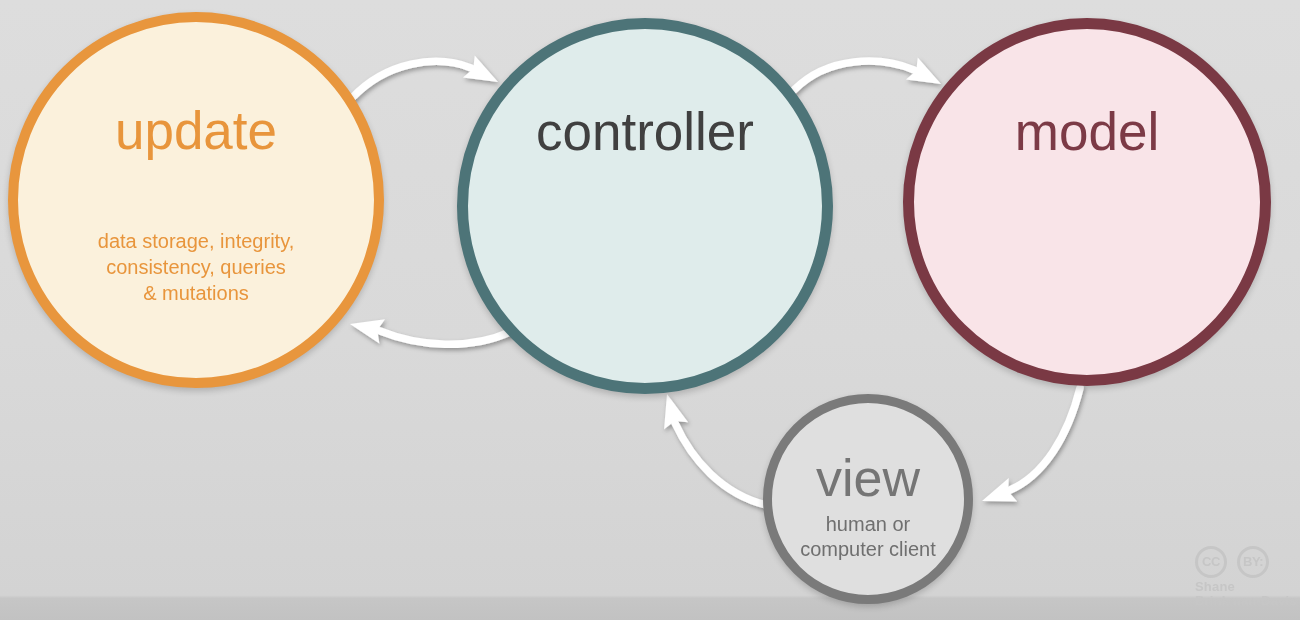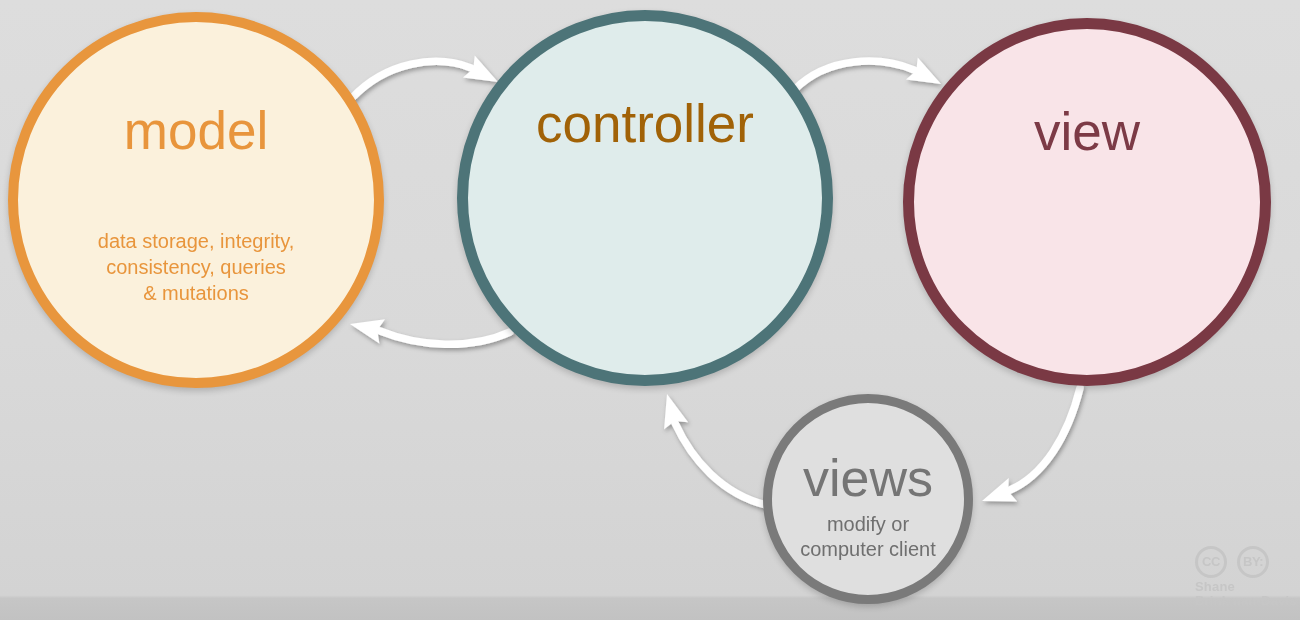--- a/index.html
+++ b/index.html
@@ -56,25 +56,25 @@
     left: 8px; top: 12px;
     width: 376px; height: 376px;
     border: 10px solid #e8963d;
     background: #fbf1dc;
     color: #e8953c;
   }
   .node-model .title { top: 82px; }
   .node-model .desc  { top: 206px; }
   
   .node-controller {
-    left: 457px; top: 10px;
+    left: 457px; top: 18px;
     width: 376px; height: 376px;
     border: 11px solid #4d7478;
     background: #dfeceb;
-    color: #a16207;
+    color: #404040;
   }
   .node-controller .title { top: 76px; }
   .node-controller .desc  { top: 202px; }
   
   .node-view {
     left: 903px; top: 18px;
     width: 368px; height: 368px;
     border: 11px solid #7a3944;
     background: #f9e4e8;
     color: #7c3a46;
@@ -156,37 +156,37 @@
       <path d="M 0 0 L -33 -12.5 L -28 0 L -33 12.5 Z" fill="#ffffff" stroke="none" transform="translate(982,501) rotate(160)"></path>
     </g>
 
     <g filter="url(#ashadow)" stroke="#ffffff" stroke-width="7.5" fill="none" stroke-linecap="round">
       <path d="M 766 505 C 722 494, 692 460, 675 423"></path>
       <path d="M 0 0 L -33 -12.5 L -28 0 L -33 12.5 Z" fill="#ffffff" stroke="none" transform="translate(667,394) rotate(-106)"></path>
     </g>
   </svg>
 
   <div class="node node-model">
-    <div class="title">model</div>
+    <div class="title">update</div>
     <div class="desc">data storage, integrity,
 consistency, queries
 &amp; mutations</div>
   </div>
 
   <div class="node node-controller">
     <div class="title">controller</div>
   </div>
 
   <div class="node node-view">
-    <div class="title">view</div>
+    <div class="title">model</div>
   </div>
 
   <div class="node node-user">
-    <div class="title">views</div>
-    <div class="desc">modify or
+    <div class="title">view</div>
+    <div class="desc">human or
 computer client</div>
   </div>
 
   <div class="attribution">
     <div class="badges">
       <span class="badge">CC</span>
       <span class="badge">BY:</span>
     </div>
     <div class="author l1">Shane</div>
     <div class="author l2">Brinkman-Davis</div>

